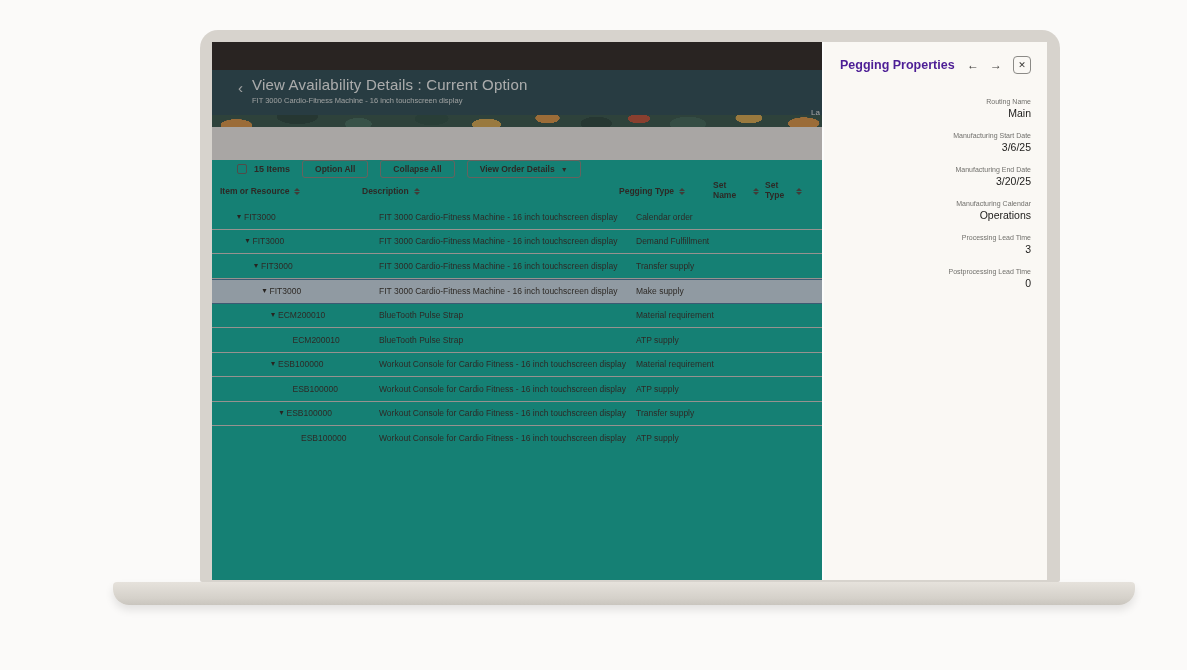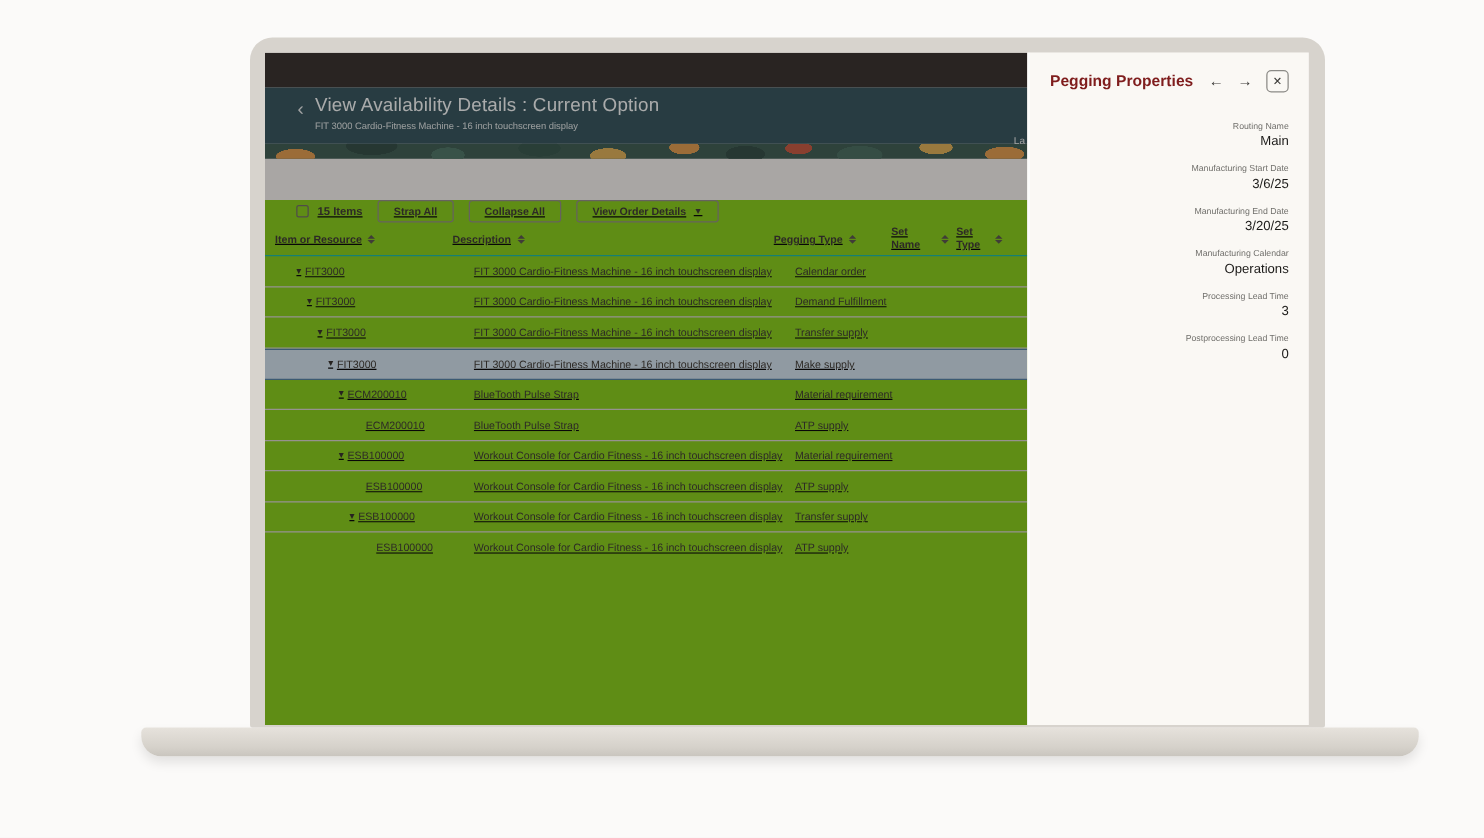--- a/index.html
+++ b/index.html
@@ -43,21 +43,21 @@
       radial-gradient(ellipse 28px 11px at 36% 30%, #335449 0 60%, transparent 61%),
       radial-gradient(ellipse 24px 10px at 45% 80%, #dcae54 0 60%, transparent 61%),
       radial-gradient(ellipse 20px 9px at 55% 25%, #e09a4b 0 60%, transparent 61%),
       radial-gradient(ellipse 26px 11px at 63% 70%, #2e4a42 0 60%, transparent 61%),
       radial-gradient(ellipse 18px 8px at 70% 30%, #c4553d 0 60%, transparent 61%),
       radial-gradient(ellipse 30px 12px at 78% 75%, #456b5d 0 60%, transparent 61%),
       radial-gradient(ellipse 22px 9px at 88% 25%, #dcae54 0 60%, transparent 61%),
       radial-gradient(ellipse 26px 10px at 97% 70%, #e09a4b 0 60%, transparent 61%);
   }
 
-  .content{ position:relative; height:453px; background:#84cc16;text-decoration:underline; }
+  .content{ position:relative; height:453px; background:#14b8a6; }
 
   
   .toolbar{ display:flex; align-items:center; margin:33px 0 0 25px; height:18px; gap:12px; }
   .items-count{ display:flex; align-items:center; gap:7px; }
   .checkbox{ width:10px; height:10px; border:1px solid #6e6a64; border-radius:2px; background:transparent; cursor:pointer; }
   .items-count-label{ font-size:9px; font-weight:bold; color:#39352f; }
   .btn{
     height:18px; padding:0 12px; font-size:8.5px; font-weight:bold; color:#39352f;
     background:transparent; border:1px solid #8f8b85; border-radius:3px; cursor:pointer;
     display:flex; align-items:center; gap:6px; font-family:"Liberation Sans", sans-serif;
@@ -89,21 +89,21 @@
   .cell-item{ display:flex; align-items:center; gap:3px; white-space:nowrap; overflow:hidden; }
   .expand-icon{ font-size:8px; line-height:8px; color:#2f2b26; cursor:pointer; }
   .cell{ white-space:nowrap; overflow:hidden; padding-right:6px; }
 
   
   .panel{
     width:225px; height:538px; background:#faf8f4; border-left:2px solid #fdfdfc;
     position:relative; z-index:60; padding:14px 16px 0 16px;
   }
   .panel-header{ display:flex; align-items:center; }
-  .panel-title{ font-size:12.5px; font-weight:bold; color:#7f1d1d; flex:1; }
+  .panel-title{ font-size:12.5px; font-weight:bold; color:#4c1d95; flex:1; }
   .panel-nav{ display:flex; align-items:center; gap:11px; }
   .panel-arrow{ font-size:12px; color:#3a3936; background:none; border:none; cursor:pointer; font-family:"Liberation Sans", sans-serif; }
   .panel-close{
     width:18px; height:18px; border:1px solid #8b8a86; border-radius:4px; background:transparent;
     font-size:9px; color:#3a3936; cursor:pointer; display:flex; align-items:center; justify-content:center;
     font-family:"Liberation Sans", sans-serif;
   }
   .panel-fields{ margin-top:24px;text-align:right; }
   .panel-field{ margin-bottom:13px; }
   .field-label{ font-size:7px; color:#71706c; margin-bottom:2px; }
@@ -128,21 +128,21 @@
       </div>
 
       <div class="deco-band"></div>
 
       <div class="content">
         <div class="toolbar">
           <div class="items-count">
             <span class="checkbox"></span>
             <span class="items-count-label">15 Items</span>
           </div>
-          <button class="btn">Strap All</button>
+          <button class="btn">Option All</button>
           <button class="btn">Collapse All</button>
           <button class="btn">
             <span>View Order Details</span>
             <span class="caret">▼</span>
           </button>
         </div>
 
         <div class="thead">
           <div class="th">
             <span>Item or Resource</span>

